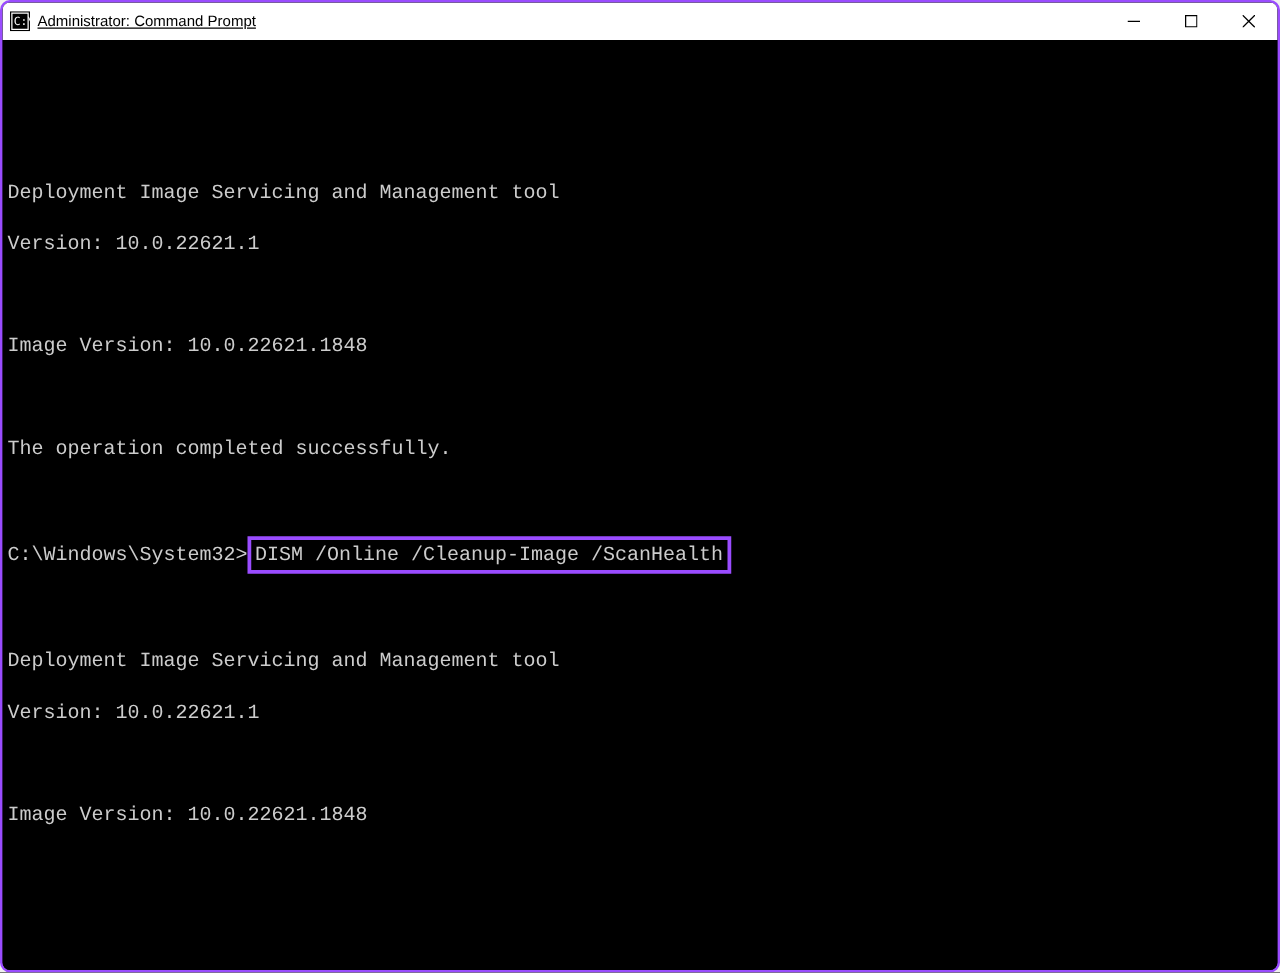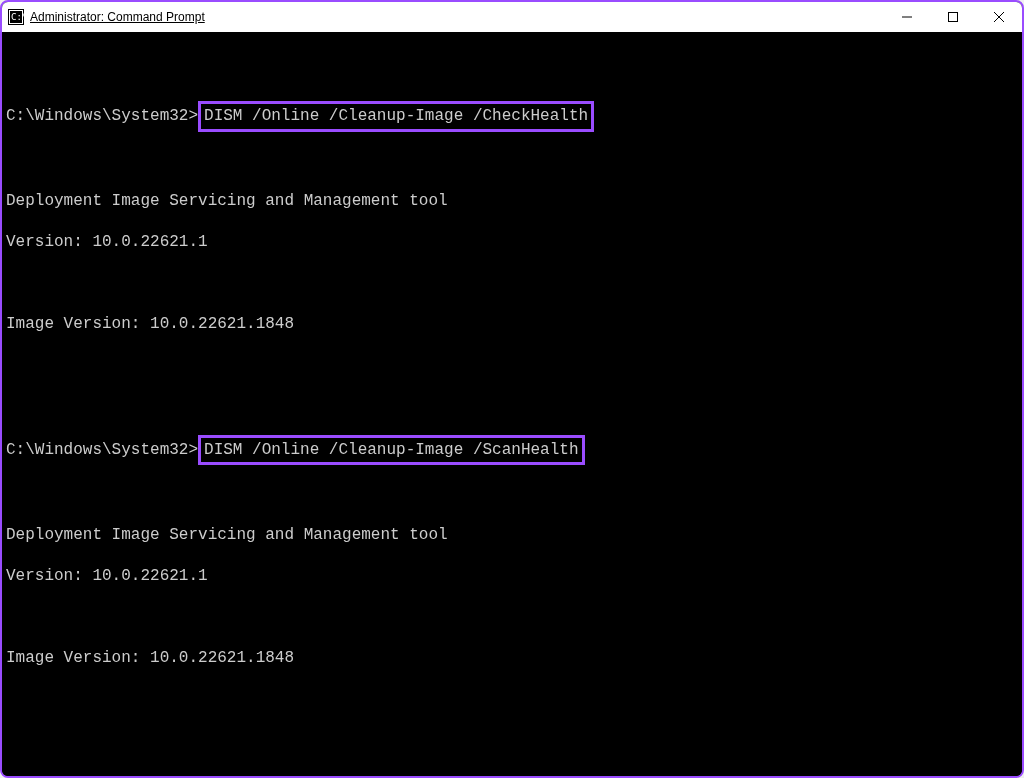--- a/index.html
+++ b/index.html
@@ -101,27 +101,27 @@
         <svg viewBox="0 0 10 10">
             <line x1="0" y1="0" x2="10" y2="10" stroke="#000" stroke-width="1"></line>
             <line x1="10" y1="0" x2="0" y2="10" stroke="#000" stroke-width="1"></line>
           </svg>
       </div>
     </div>
   </div>
 
   <div class="terminal">
 <div class="line"> </div>
-<div class="line"><span>C:\Windows\System32&gt;</span><span class="hl">DISM /Online /Cleanup-Image /CheckHealth</span></div>
 <div class="line"> </div>
 <div class="line">Deployment Image Servicing and Management tool</div>
 <div class="line">Version: 10.0.22621.1</div>
 <div class="line"> </div>
 <div class="line">Image Version: 10.0.22621.1848</div>
 <div class="line"> </div>
+<div class="line">The operation completed successfully.</div>
 <div class="line"> </div>
 <div class="line"><span>C:\Windows\System32&gt;</span><span class="hl">DISM /Online /Cleanup-Image /ScanHealth</span></div>
 <div class="line"> </div>
 <div class="line">Deployment Image Servicing and Management tool</div>
 <div class="line">Version: 10.0.22621.1</div>
 <div class="line"> </div>
 <div class="line">Image Version: 10.0.22621.1848</div>
 <div class="line"> </div>
 
 

